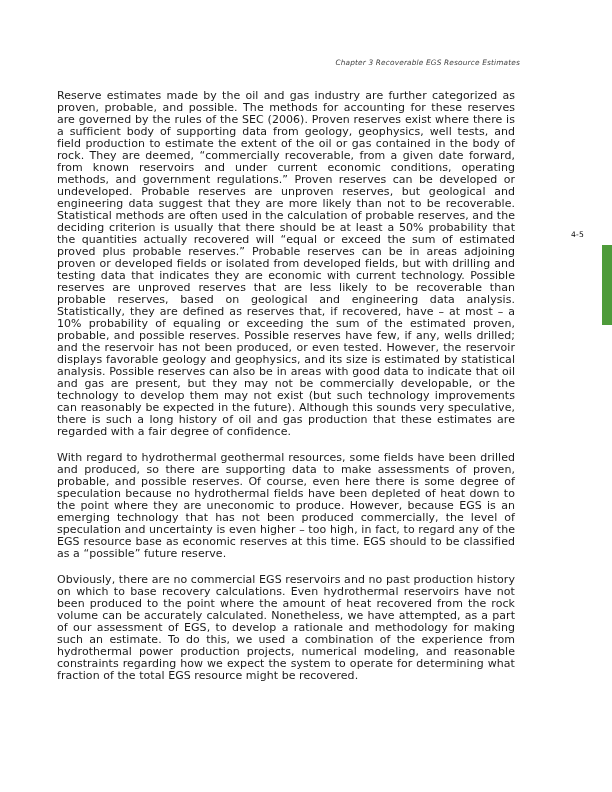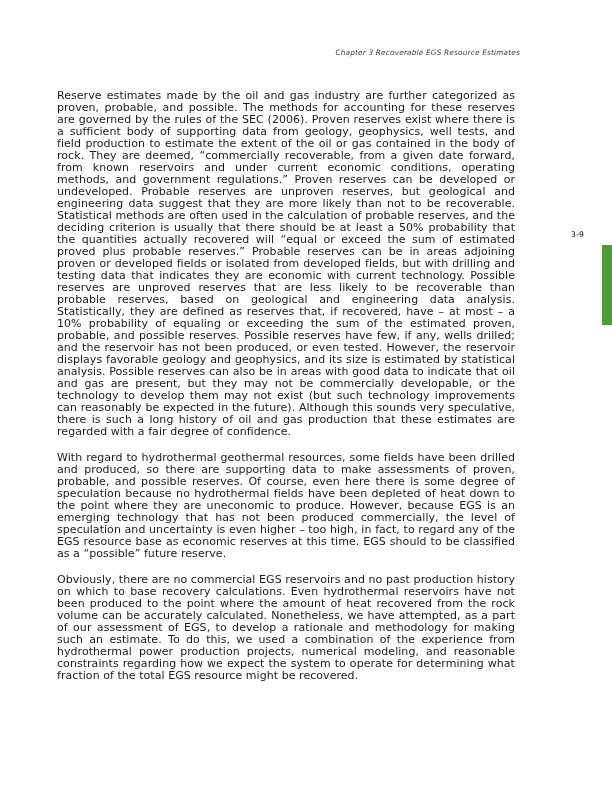--- a/index.html
+++ b/index.html
@@ -16,21 +16,21 @@
     overflow: hidden;
   }
   .page {
     position: relative;
     width: 612px;
     height: 792px;
     box-sizing: border-box;
   }
   .header {
     position: absolute;
-    top: 48px;
+    top: 58px;
     right: 92px;
     font-size: 7.4px;
     font-style: italic;
     color: #3f3f3f;
     letter-spacing: 0.15px;
     white-space: nowrap;
     text-align: left;
   }
   .page-number {
     position: absolute;
@@ -68,21 +68,21 @@
     margin-bottom: 12px;
   }
 </style>
 </head>
 <body>
 
 <div class="page">
 
   <div class="header">Chapter 3  Recoverable EGS Resource Estimates</div>
 
-  <div class="page-number">3-9</div>
+  <div class="page-number">4-5</div>
 
   <div class="side-bar"></div>
 
   <div class="content">
     <p class="para">Reserve estimates made by the oil and gas industry are further categorized as proven, probable, and possible. The methods for accounting for these reserves are governed by the rules of the SEC (2006). Proven reserves exist where there is a sufficient body of supporting data from geology, geophysics, well tests, and field production to estimate the extent of the oil or gas contained in the body of rock. They are deemed, “commercially recoverable, from a given date forward, from known reservoirs and under current economic conditions, operating methods, and government regulations.” Proven reserves can be developed or undeveloped. Probable reserves are unproven reserves, but geological and engineering data suggest that they are more likely than not to be recoverable. Statistical methods are often used in the calculation of probable reserves, and the deciding criterion is usually that there should be at least a 50% probability that the quantities actually recovered will “equal or exceed the sum of estimated proved plus probable reserves.” Probable reserves can be in areas adjoining proven or developed fields or isolated from developed fields, but with drilling and testing data that indicates they are economic with current technology. Possible reserves are unproved reserves that are less likely to be recoverable than probable reserves, based on geological and engineering data analysis. Statistically, they are defined as reserves that, if recovered, have – at most – a 10% probability of equaling or exceeding the sum of the estimated proven, probable, and possible reserves. Possible reserves have few, if any, wells drilled; and the reservoir has not been produced, or even tested. However, the reservoir displays favorable geology and geophysics, and its size is estimated by statistical analysis. Possible reserves can also be in areas with good data to indicate that oil and gas are present, but they may not be commercially developable, or the technology to develop them may not exist (but such technology improvements can reasonably be expected in the future). Although this sounds very speculative, there is such a long history of oil and gas production that these estimates are regarded with a fair degree of confidence.</p>
     <p class="para">With regard to hydrothermal geothermal resources, some fields have been drilled and produced, so there are supporting data to make assessments of proven, probable, and possible reserves. Of course, even here there is some degree of speculation because no hydrothermal fields have been depleted of heat down to the point where they are uneconomic to produce. However, because EGS is an emerging technology that has not been produced commercially, the level of speculation and uncertainty is even higher – too high, in fact, to regard any of the EGS resource base as economic reserves at this time. EGS should to be classified as a “possible” future reserve.</p>
     <p class="para">Obviously, there are no commercial EGS reservoirs and no past production history on which to base recovery calculations. Even hydrothermal reservoirs have not been produced to the point where the amount of heat recovered from the rock volume can be accurately calculated. Nonetheless, we have attempted, as a part of our assessment of EGS, to develop a rationale and methodology for making such an estimate. To do this, we used a combination of the experience from hydrothermal power production projects, numerical modeling, and reasonable constraints regarding how we expect the system to operate for determining what fraction of the total EGS resource might be recovered.</p>
   </div>
 
 </div>

